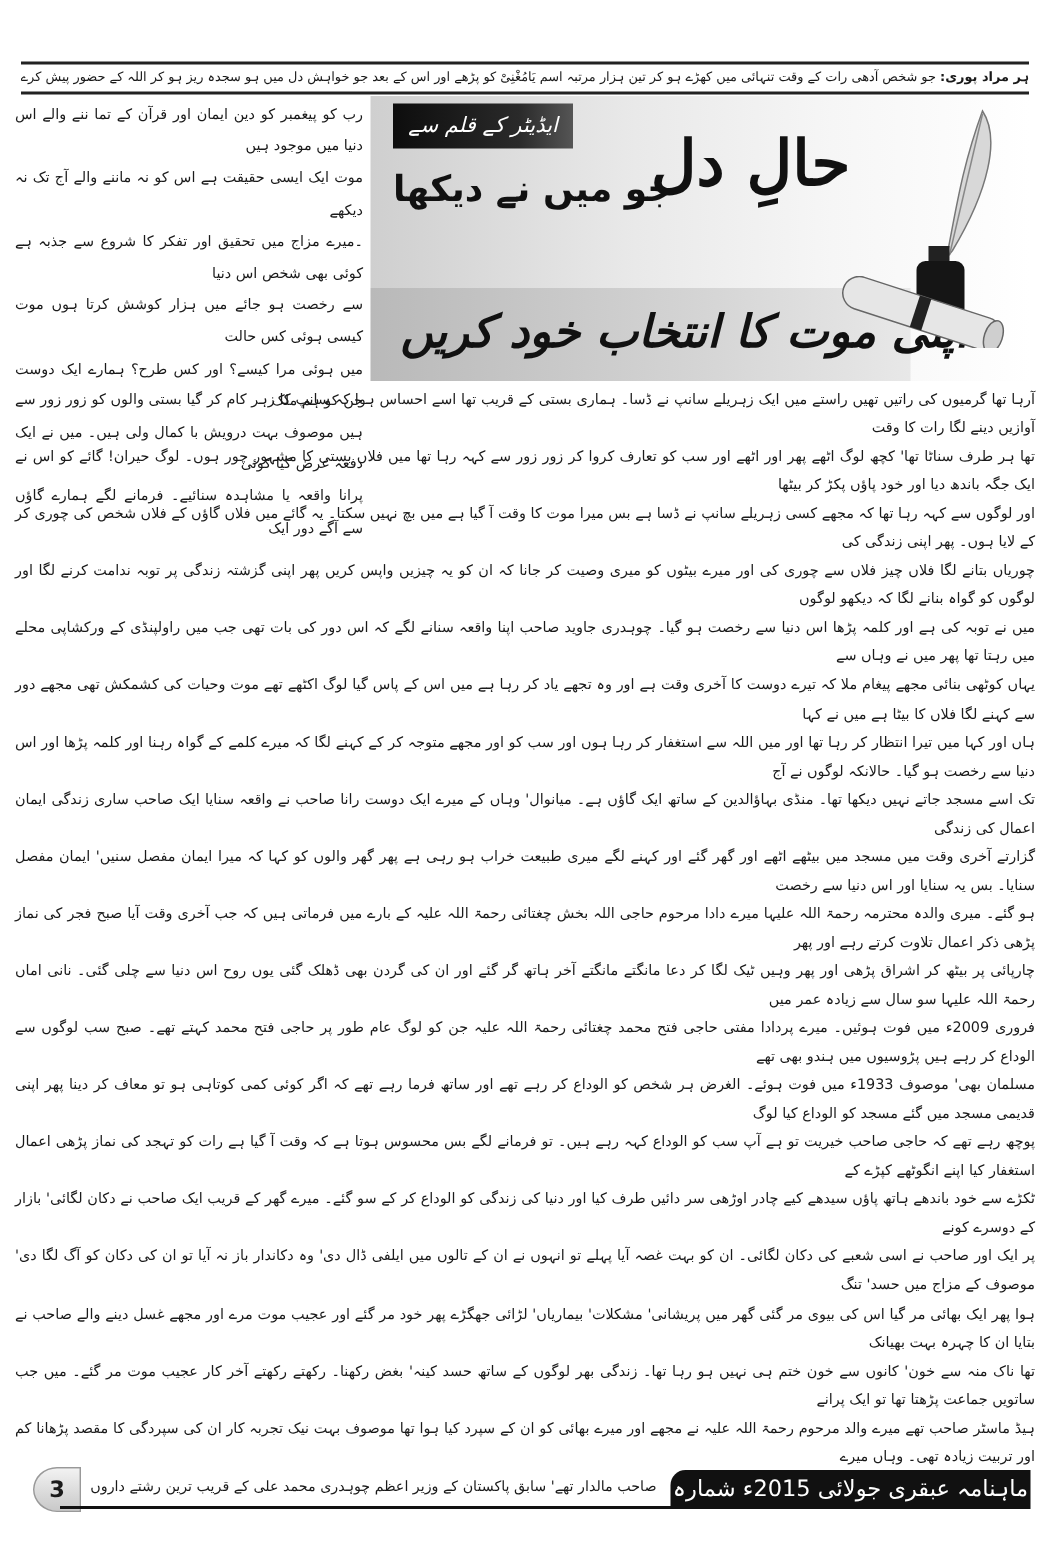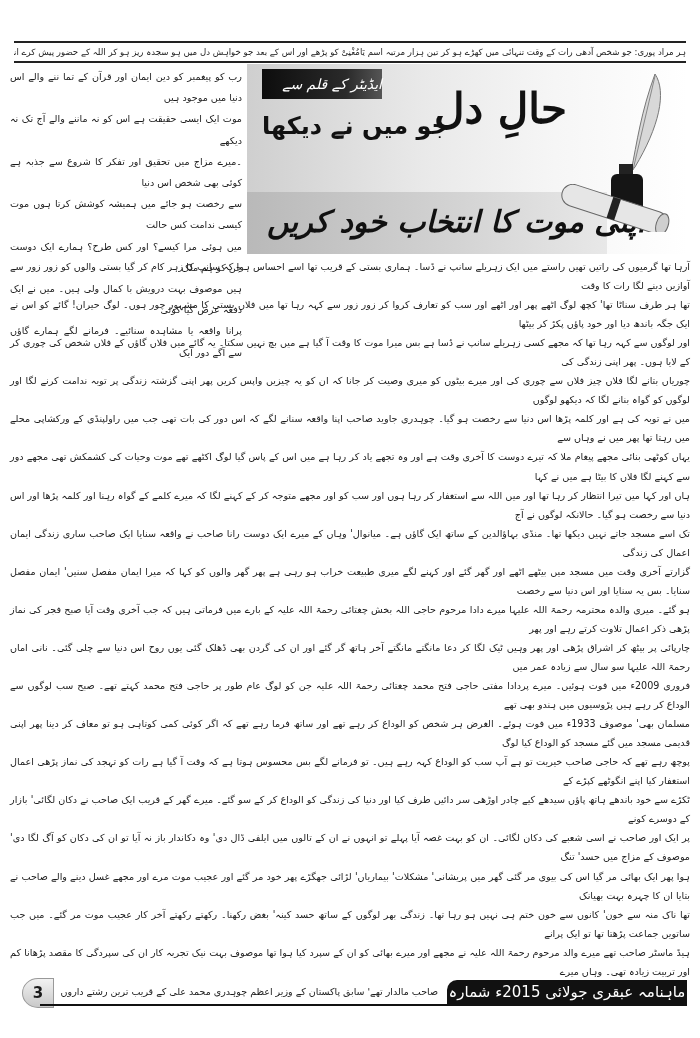--- a/index.html
+++ b/index.html
@@ -2,26 +2,26 @@
 <html><head>
 <meta charset="utf-8">
 <style>
   html, body { margin:0; padding:0; background:#ffffff; }
   body { width:700px; height:1038px; position:relative; overflow:hidden;
          font-family:"DejaVu Sans", sans-serif; color:#1a1a1a; }
   .rule { position:absolute; left:14px; width:672px; height:2px; background:#222; }
   .tip-bar { position:absolute; left:14px; top:44px; width:672px; height:16px;
              direction:rtl; text-align:right; font-size:8.6px; line-height:16px;
              white-space:nowrap; overflow:hidden; }
-  .tip-bar b { font-weight:normal; }
+  .tip-bar b { font-weight:bold; }
   .banner { position:absolute; left:247px; top:64px; width:440px; height:190px;
             background:linear-gradient(90deg,#cfcfcf 0%,#e9e9e9 40%,#f6f6f6 70%,#ffffff 100%); overflow:hidden; }
   .editor-tag { position:absolute; left:15px; top:5px; width:120px; height:30px;
                 background:linear-gradient(90deg,#0d0d0d,#2a2a2a 70%,#555); color:#fff;
-                font-style:italic; font-size:14px; line-height:30px; direction:rtl; }
+                font-style:italic; font-size:14px; line-height:30px; text-align:center; direction:rtl; }
   .title-main { position:absolute; right:120px; top:20px; font-size:42px; font-weight:bold;
                 color:#111; direction:rtl; font-family:"DejaVu Serif", serif; letter-spacing:-2px; }
   .sub1, .sub2 { position:absolute; left:15px; font-size:24px; font-weight:bold; color:#111;
                  direction:rtl; white-space:nowrap; }
   .sub1 { top:48px; }
   .sub2 { top:88px; }
   .tagline-bg { position:absolute; left:0; top:128px; width:360px; height:62px;
                 background:linear-gradient(90deg,#b9b9b9,#d4d4d4 60%,#e8e8e8); }
   .tagline { position:absolute; left:20px; top:140px; font-size:30px; font-weight:bold;
              font-style:italic; color:#111; direction:rtl; white-space:nowrap; }
@@ -74,21 +74,21 @@
       <rect x="55" y="14" width="8" height="22" fill="#222"></rect>
       <ellipse cx="110" cy="25" rx="6" ry="11" fill="#cfcfcf" stroke="#666"></ellipse>
     </g>
   </svg>
 </div>
 
 <div class="col-text">
   <p>رب کو پیغمبر کو دین ایمان اور قرآن کے تما ننے والے اس دنیا میں موجود ہیں</p>
   <p>موت ایک ایسی حقیقت ہے اس کو نہ ماننے والے آج تک نہ دیکھے</p>
   <p>۔میرے مزاج میں تحقیق اور تفکر کا شروع سے جذبہ ہے کوئی بھی شخص اس دنیا</p>
-  <p>سے رخصت ہو جائے میں ہمیشہ کوشش کرتا ہوں موت کیسی ندامت کس حالت</p>
+  <p>سے رخصت ہو جائے میں ہزار کوشش کرتا ہوں موت کیسی ہوئی کس حالت</p>
   <p>میں ہوئی مرا کیسے؟ اور کس طرح؟ ہمارے ایک دوست جن کو ہم ملک</p>
   <p>ہیں موصوف بہت درویش با کمال ولی ہیں۔ میں نے ایک دفعہ عرض کیا کوئی</p>
   <p>پرانا واقعہ یا مشاہدہ سنائیے۔ فرمانے لگے ہمارے گاؤں سے آگے دور ایک</p>
 </div>
 
 <div class="body-text">
   <p>آرہا تھا گرمیوں کی راتیں تھیں راستے میں ایک زہریلے سانپ نے ڈسا۔ ہماری بستی کے قریب تھا اسے احساس ہوا کہ سانپ کا زہر کام کر گیا بستی والوں کو زور زور سے آوازیں دینے لگا رات کا وقت</p>
   <p>تھا ہر طرف سناٹا تھا' کچھ لوگ اٹھے پھر اور اٹھے اور سب کو تعارف کروا کر زور زور سے کہہ رہا تھا میں فلاں بستی کا مشہور چور ہوں۔ لوگ حیران! گائے کو اس نے ایک جگہ باندھ دیا اور خود پاؤں پکڑ کر بیٹھا</p>
   <p>اور لوگوں سے کہہ رہا تھا کہ مجھے کسی زہریلے سانپ نے ڈسا ہے بس میرا موت کا وقت آ گیا ہے میں بچ نہیں سکتا۔ یہ گائے میں فلاں گاؤں کے فلاں شخص کی چوری کر کے لایا ہوں۔ پھر اپنی زندگی کی</p>
   <p>چوریاں بتانے لگا فلاں چیز فلاں سے چوری کی اور میرے بیٹوں کو میری وصیت کر جانا کہ ان کو یہ چیزیں واپس کریں پھر اپنی گزشتہ زندگی پر توبہ ندامت کرنے لگا اور لوگوں کو گواہ بنانے لگا کہ دیکھو لوگوں</p>

